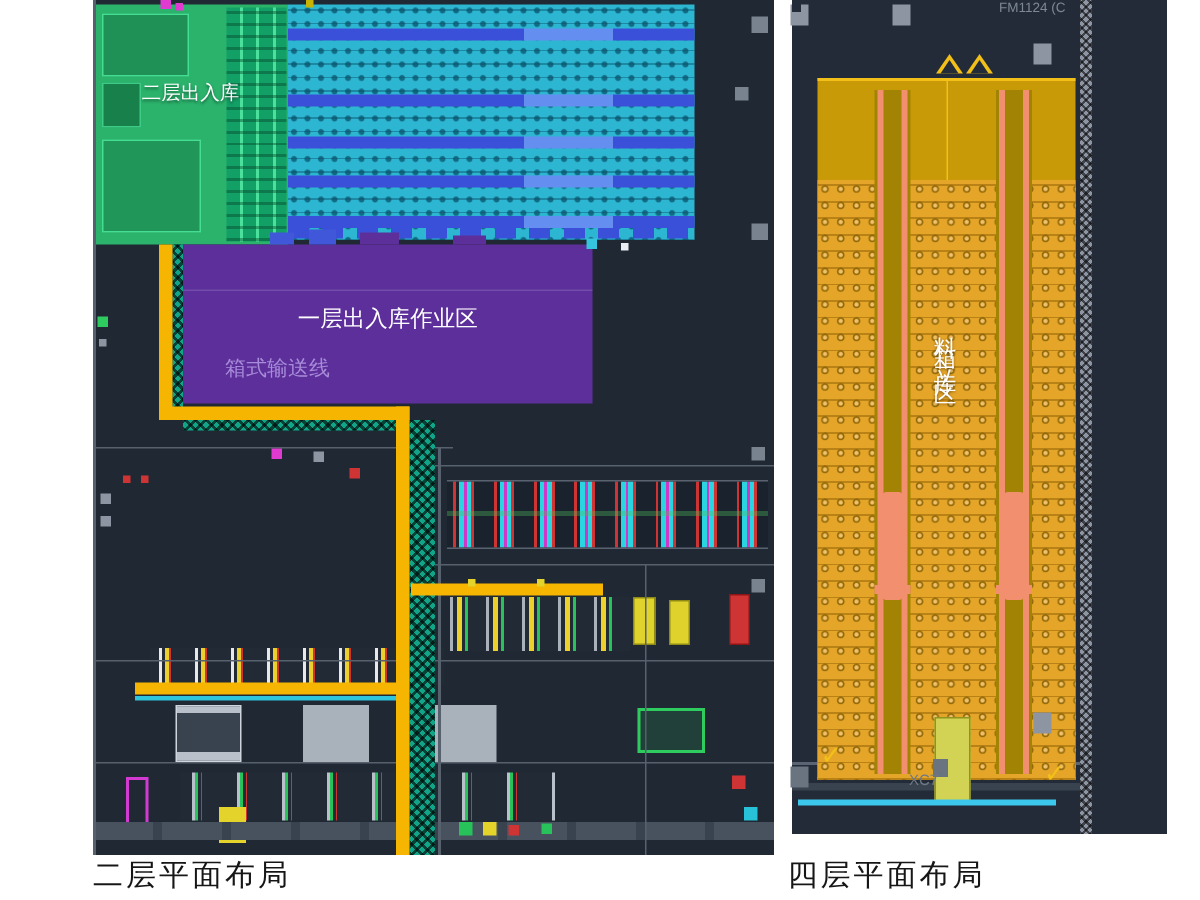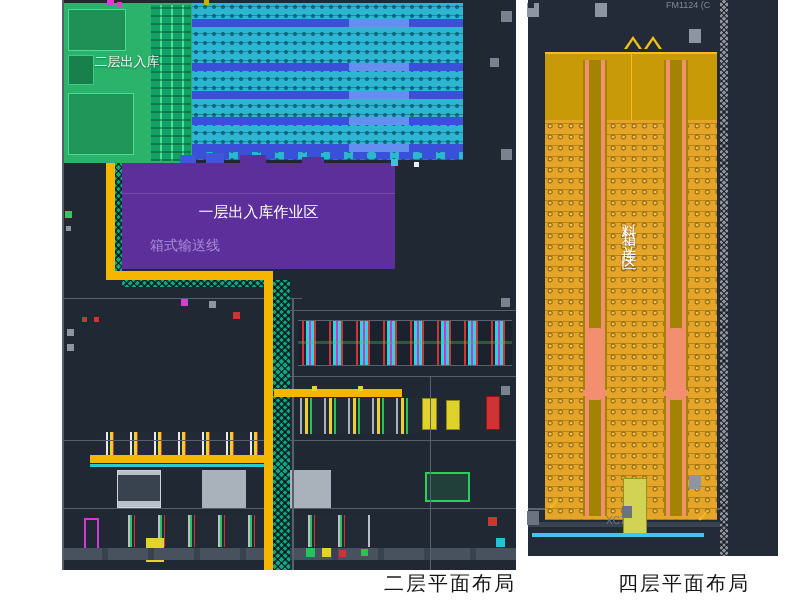--- a/index.html
+++ b/index.html
@@ -125,21 +125,21 @@
   .chk { color:#f2c018; font-size:17px; font-weight:bold; z-index:6; }
 
   .bw1 { left:0; top:508px; width:192px; height:2px; background:#5a6472; }
   .bw2 { left:0; top:522px; width:192px; height:5px; background:#39424f; }
   .cyan4 { left:4px; top:533px; width:172px; height:4px; background:#3cc8ec; z-index:5; }
   .red-label { left:80px; top:512px; width:68px; height:48px; background:#a01e24;
     border:1px solid #7a1518; box-shadow:inset 0 0 0 3px rgba(220,60,60,.55); z-index:8;
     color:#fff; font-size:11px; font-weight:bold; text-align:center; line-height:1.3; padding-top:4px; }
 
   
-  .caption { top:570px; color:#161616; font-size:20px; text-align:right; letter-spacing:2px; }
+  .caption { top:570px; color:#161616; font-size:20px; text-align:left; letter-spacing:2px; }
   #cap2 { left:62px; width:454px; }
   #cap4 { left:525px; width:225px; }
 </style>
 </head>
 <body>
 
 <div id="stage">
 
   <div id="p2" class="abs">
 

